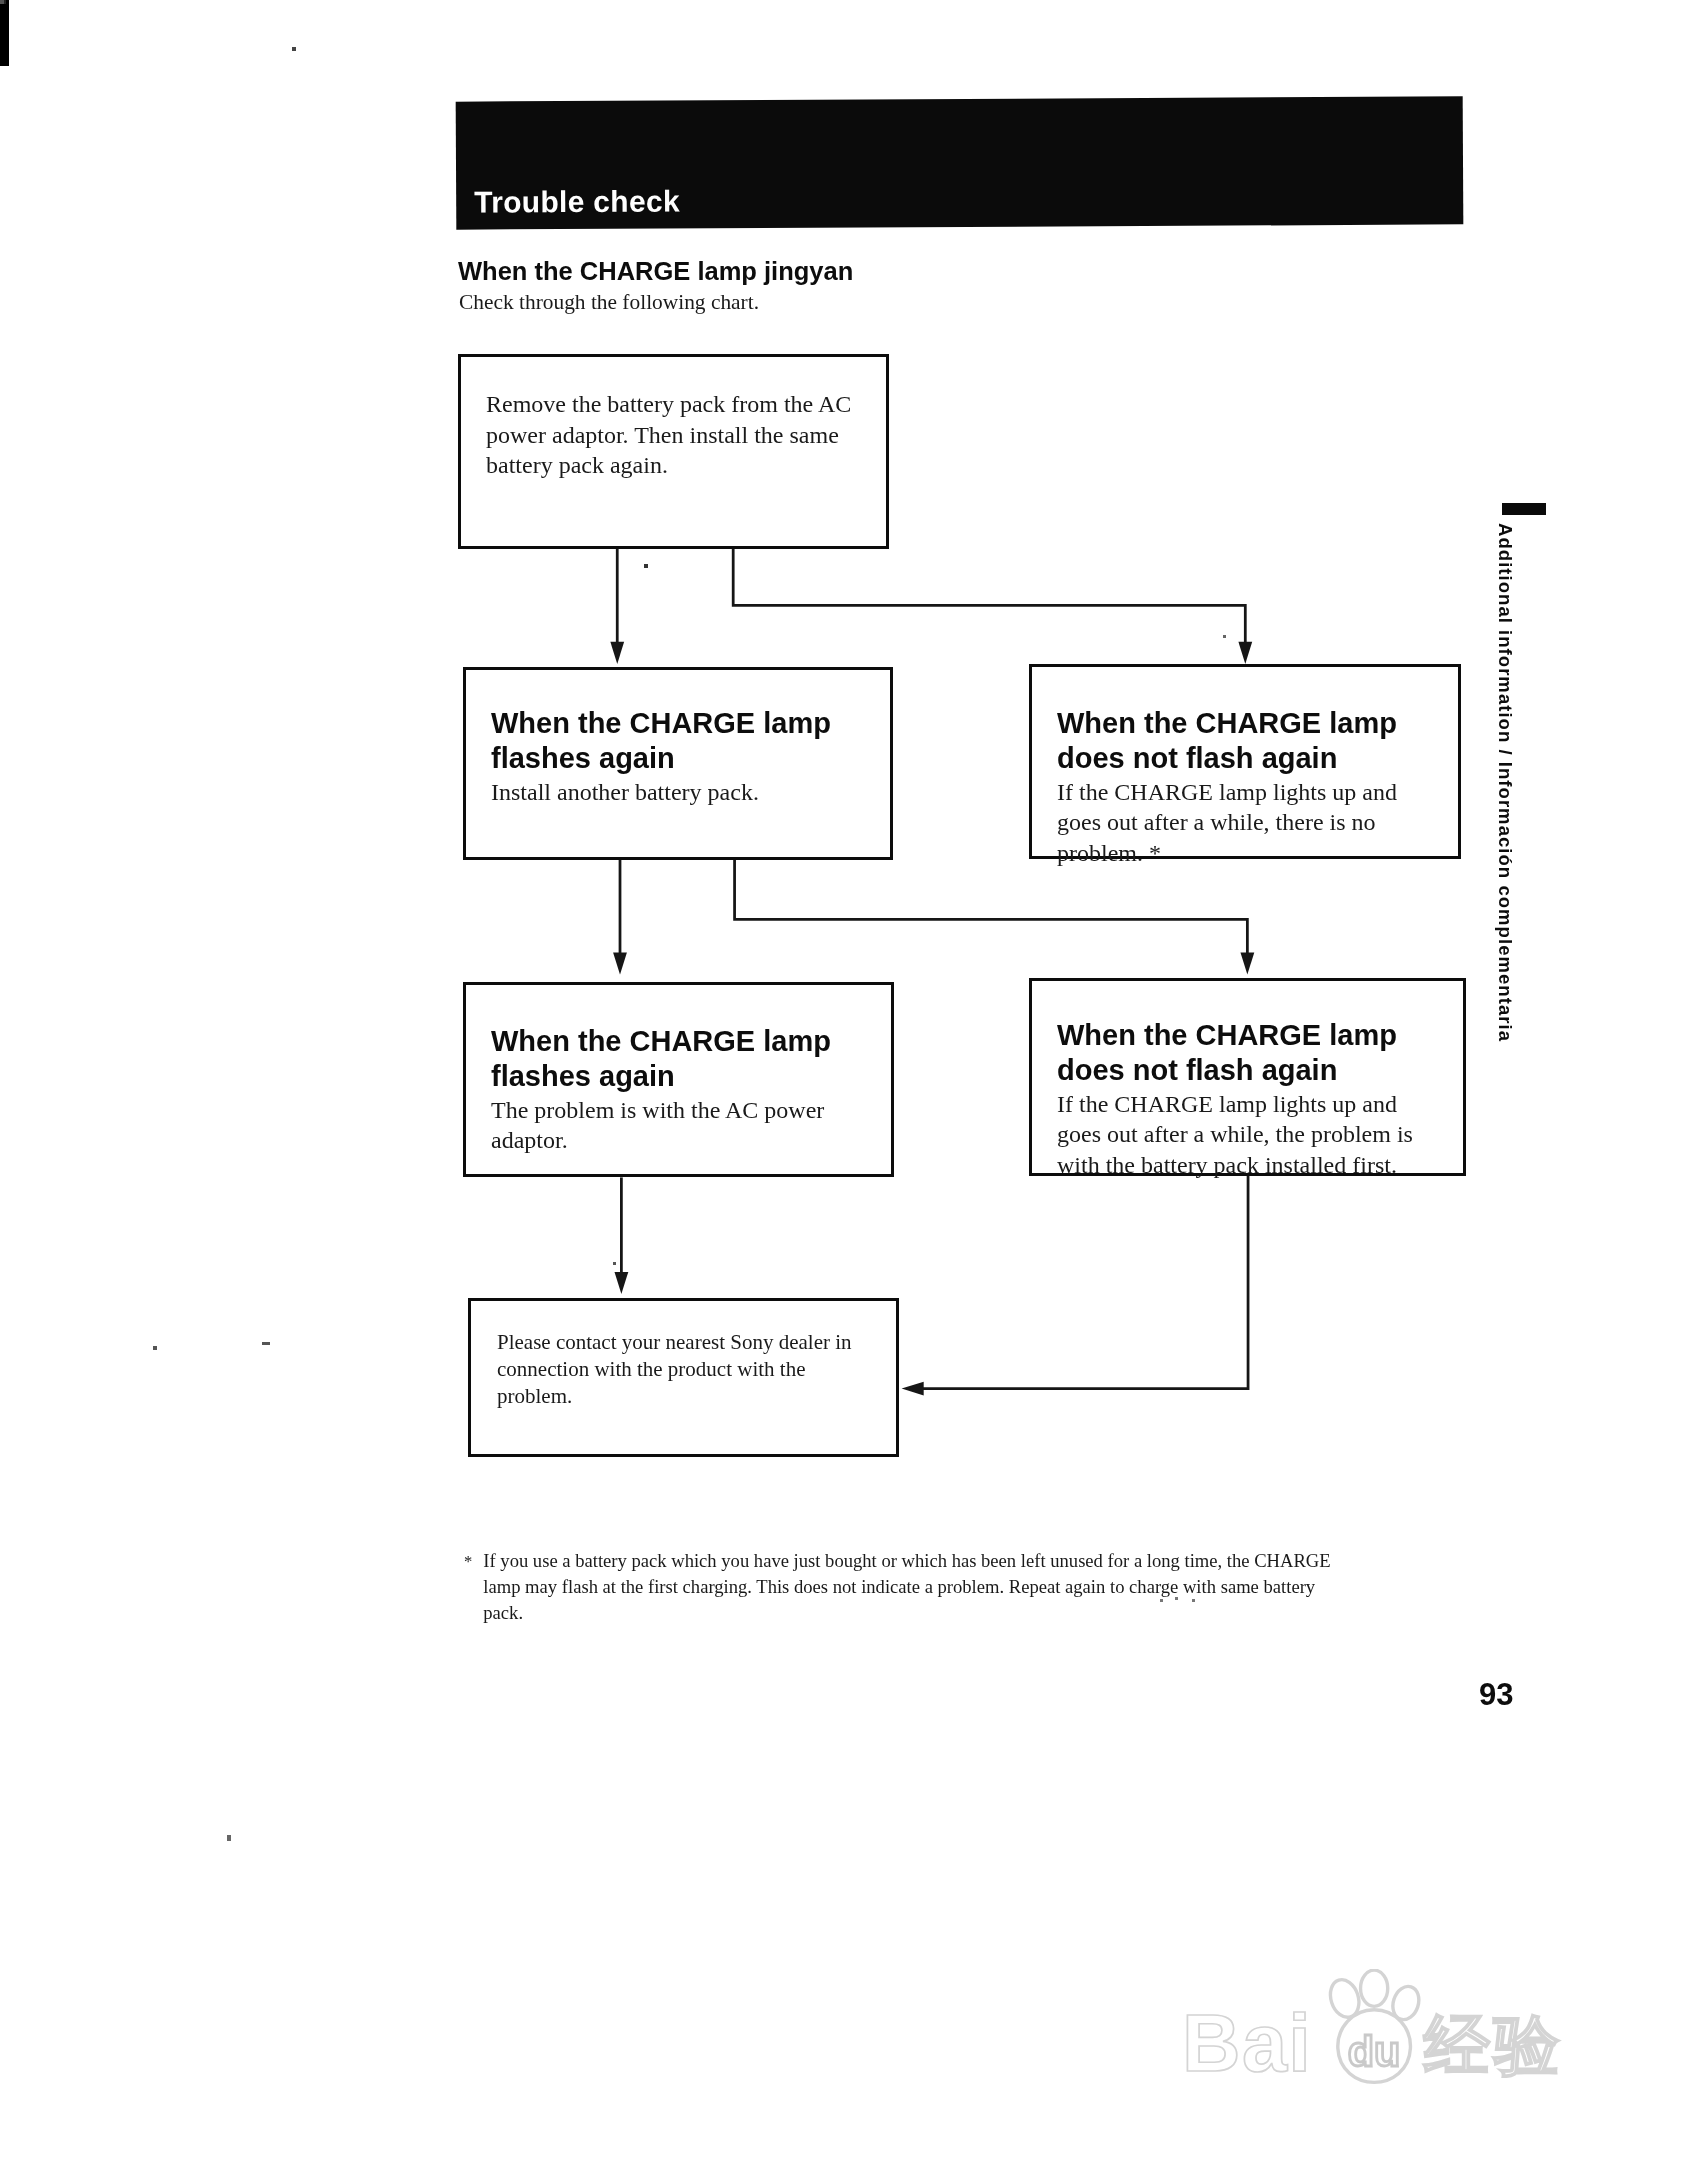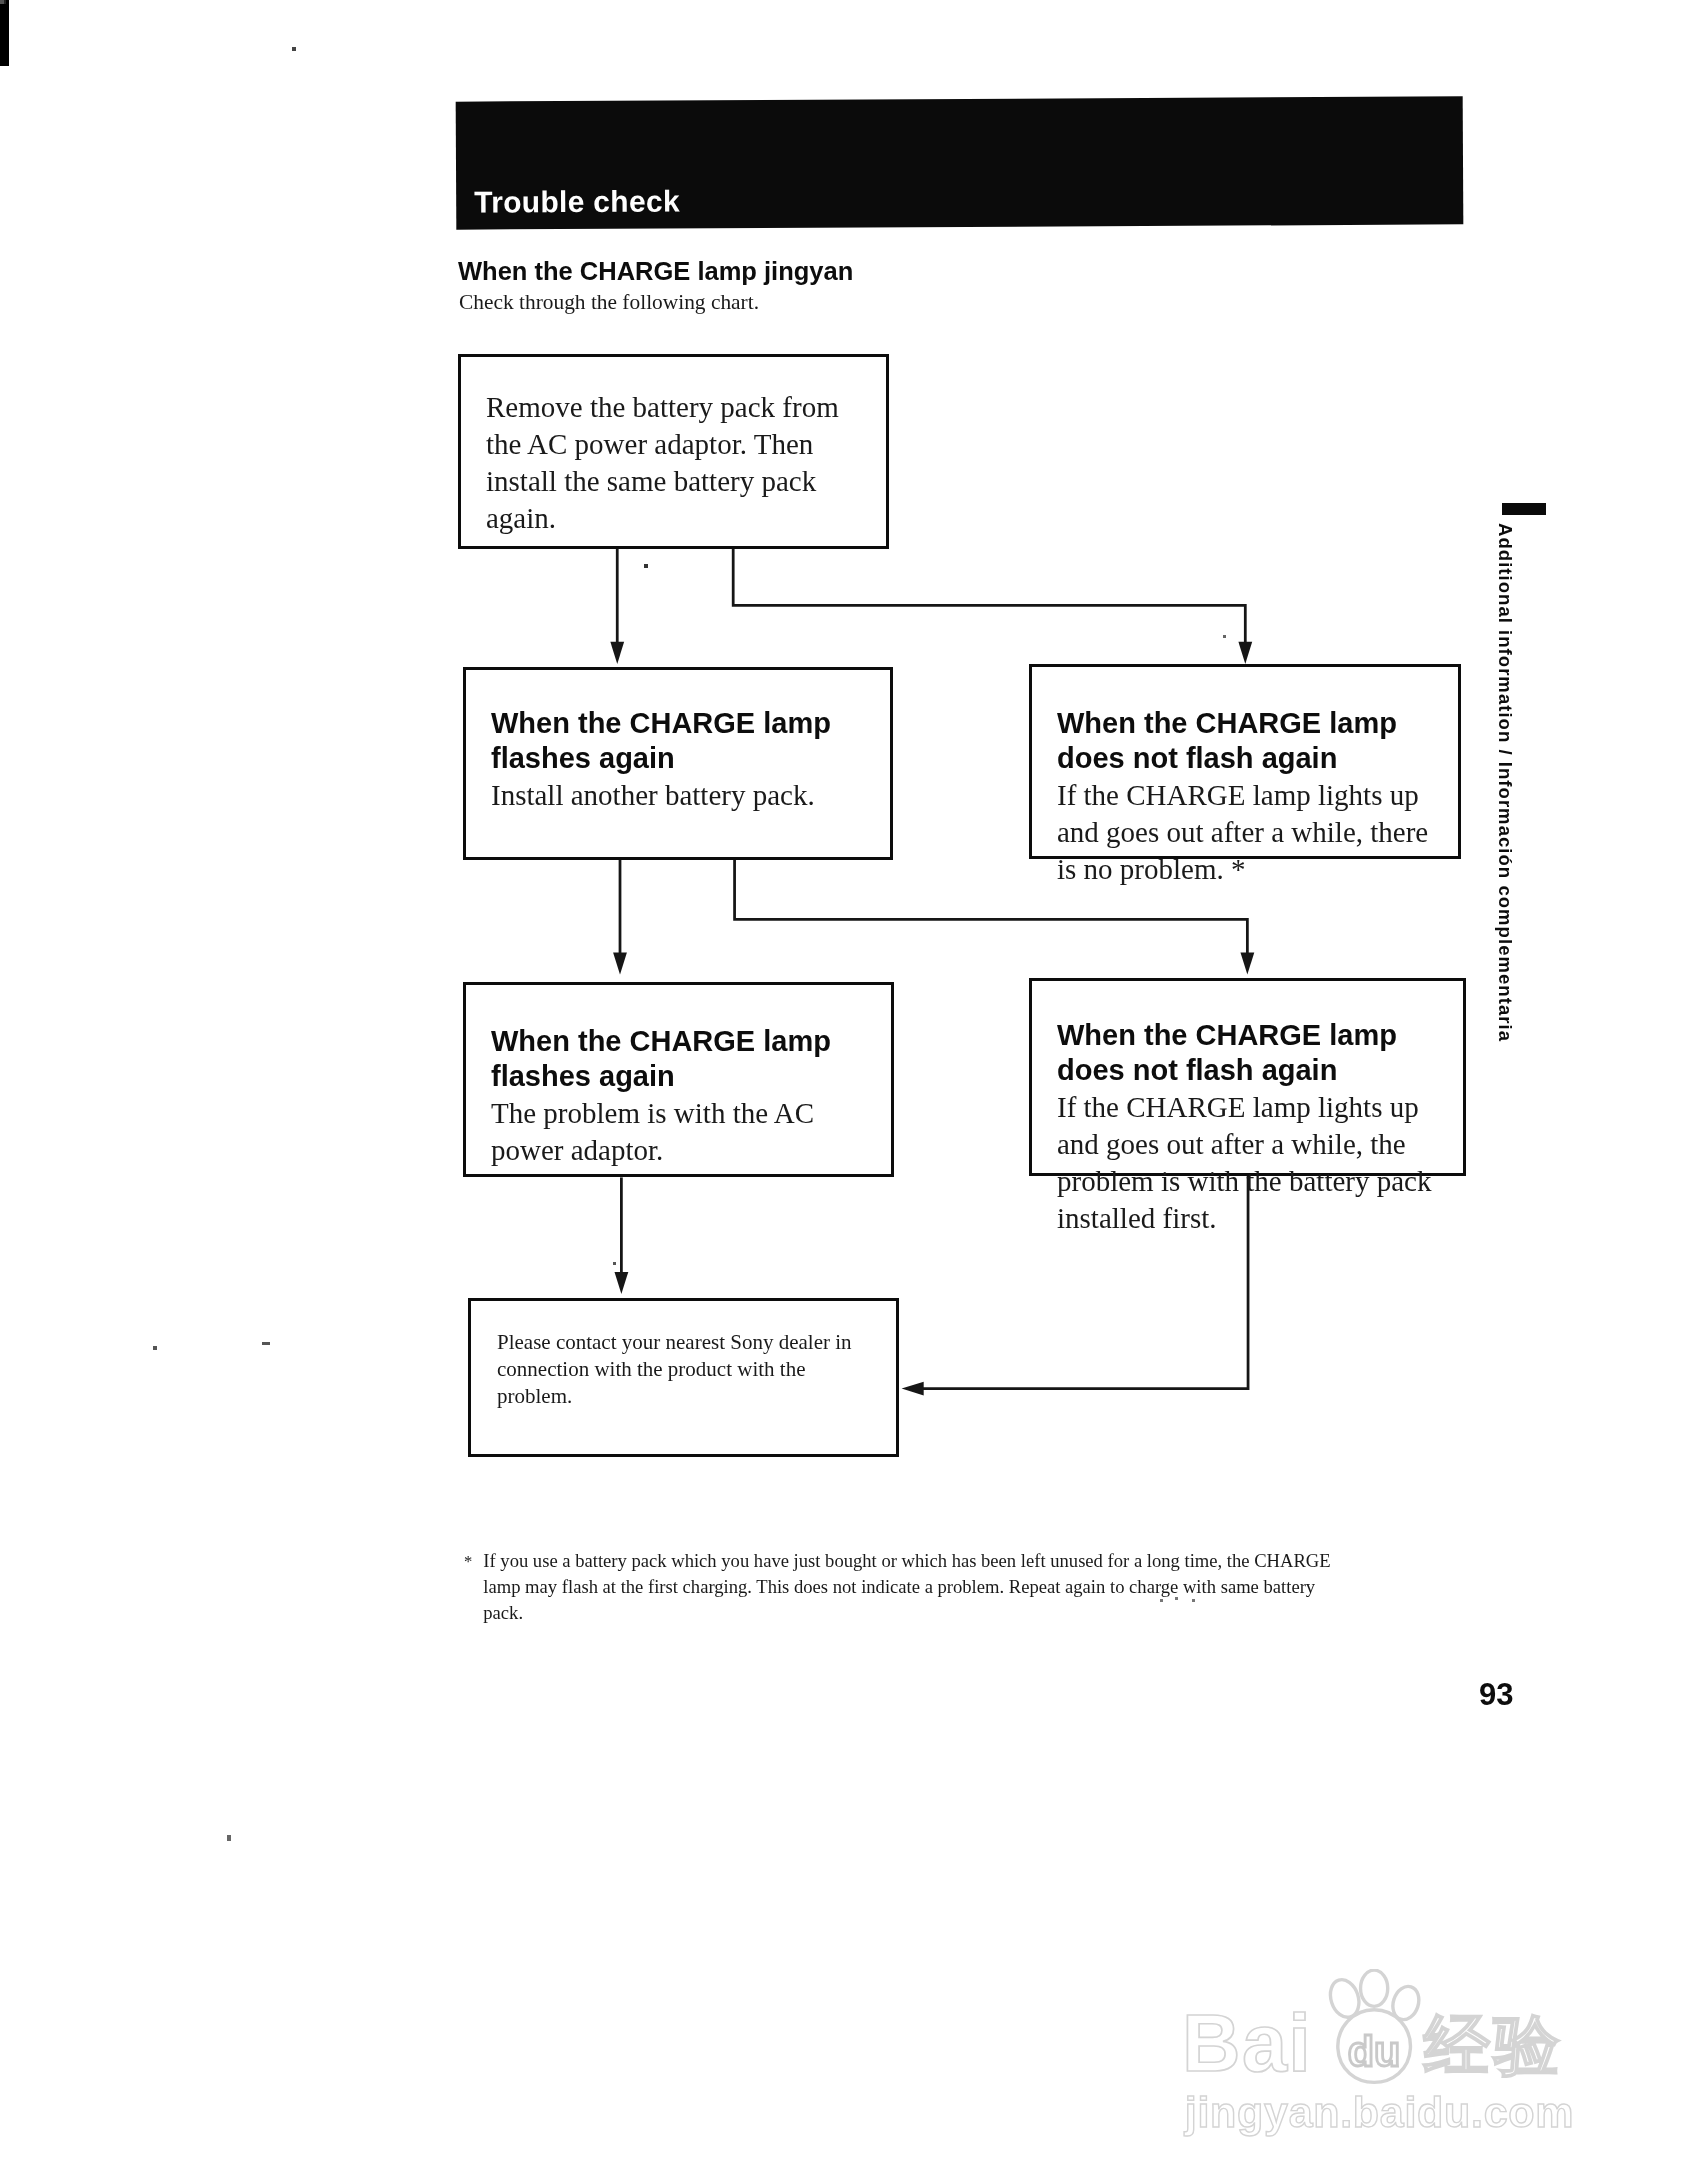--- a/index.html
+++ b/index.html
@@ -74,21 +74,21 @@
   }
   .fbox .ftitle {
     font-family: "Liberation Sans", "DejaVu Sans", sans-serif;
     font-weight: bold;
     font-size: 29px;
     line-height: 1.22;
     color: #0d0d0d;
   }
   .fbox .fbody {
     font-family: "Liberation Serif", "DejaVu Serif", serif;
-    font-size: 29px;
+    font-size: 24px;
     line-height: 1.28;
     color: #1a1a1a;
   }
   .box-a { left: 458px;  top: 354px;  width: 431px; height: 195px; padding: 32px 23.5px 0 25px; }
   .box-b { left: 463px;  top: 667px;  width: 430px; height: 193px; padding: 36px 23.5px 0 25px; }
   .box-c { left: 1029px; top: 664px;  width: 432px; height: 195px; padding: 39px 21px 0 25px; }
   .box-d { left: 463px;  top: 982px; width: 431px; height: 195px; padding: 39px 23.5px 0 25px; }
   .box-e { left: 1029px; top: 978px; width: 437px; height: 198px; padding: 37px 19.3px 0 25px; }
   .box-f { left: 468px;  top: 1298px; width: 431px; height: 159px; padding: 28px 21px 0 26px; }
   .box-f .fbody { font-size: 21px; }
@@ -249,17 +249,16 @@
         <g fill="#ffffff" stroke="#d4d4d4" stroke-width="3">
           <ellipse cx="30" cy="26" rx="12" ry="17" transform="rotate(-18 30 26)"></ellipse>
           <ellipse cx="56" cy="17" rx="12" ry="16"></ellipse>
           <ellipse cx="84" cy="30" rx="11" ry="15" transform="rotate(18 84 30)"></ellipse>
           <path d="M56,36 C37,36 23,52 24,70 C25,89 40,100 56,100 C72,100 87,89 88,70 C89,52 75,36 56,36 Z"></path>
         </g>
         <text x="56" y="86" text-anchor="middle" font-family="Liberation Sans, DejaVu Sans, sans-serif" font-weight="bold" font-size="38" fill="#ffffff" stroke="#c9c9c9" stroke-width="2.5">du</text>
       </svg>
       <span class="wm-cn">经验</span>
     </div>
-    <div class="wm-url">jingyan.baidu.com</div>
   </div>
 
 </div>
 
 
 </body></html>

